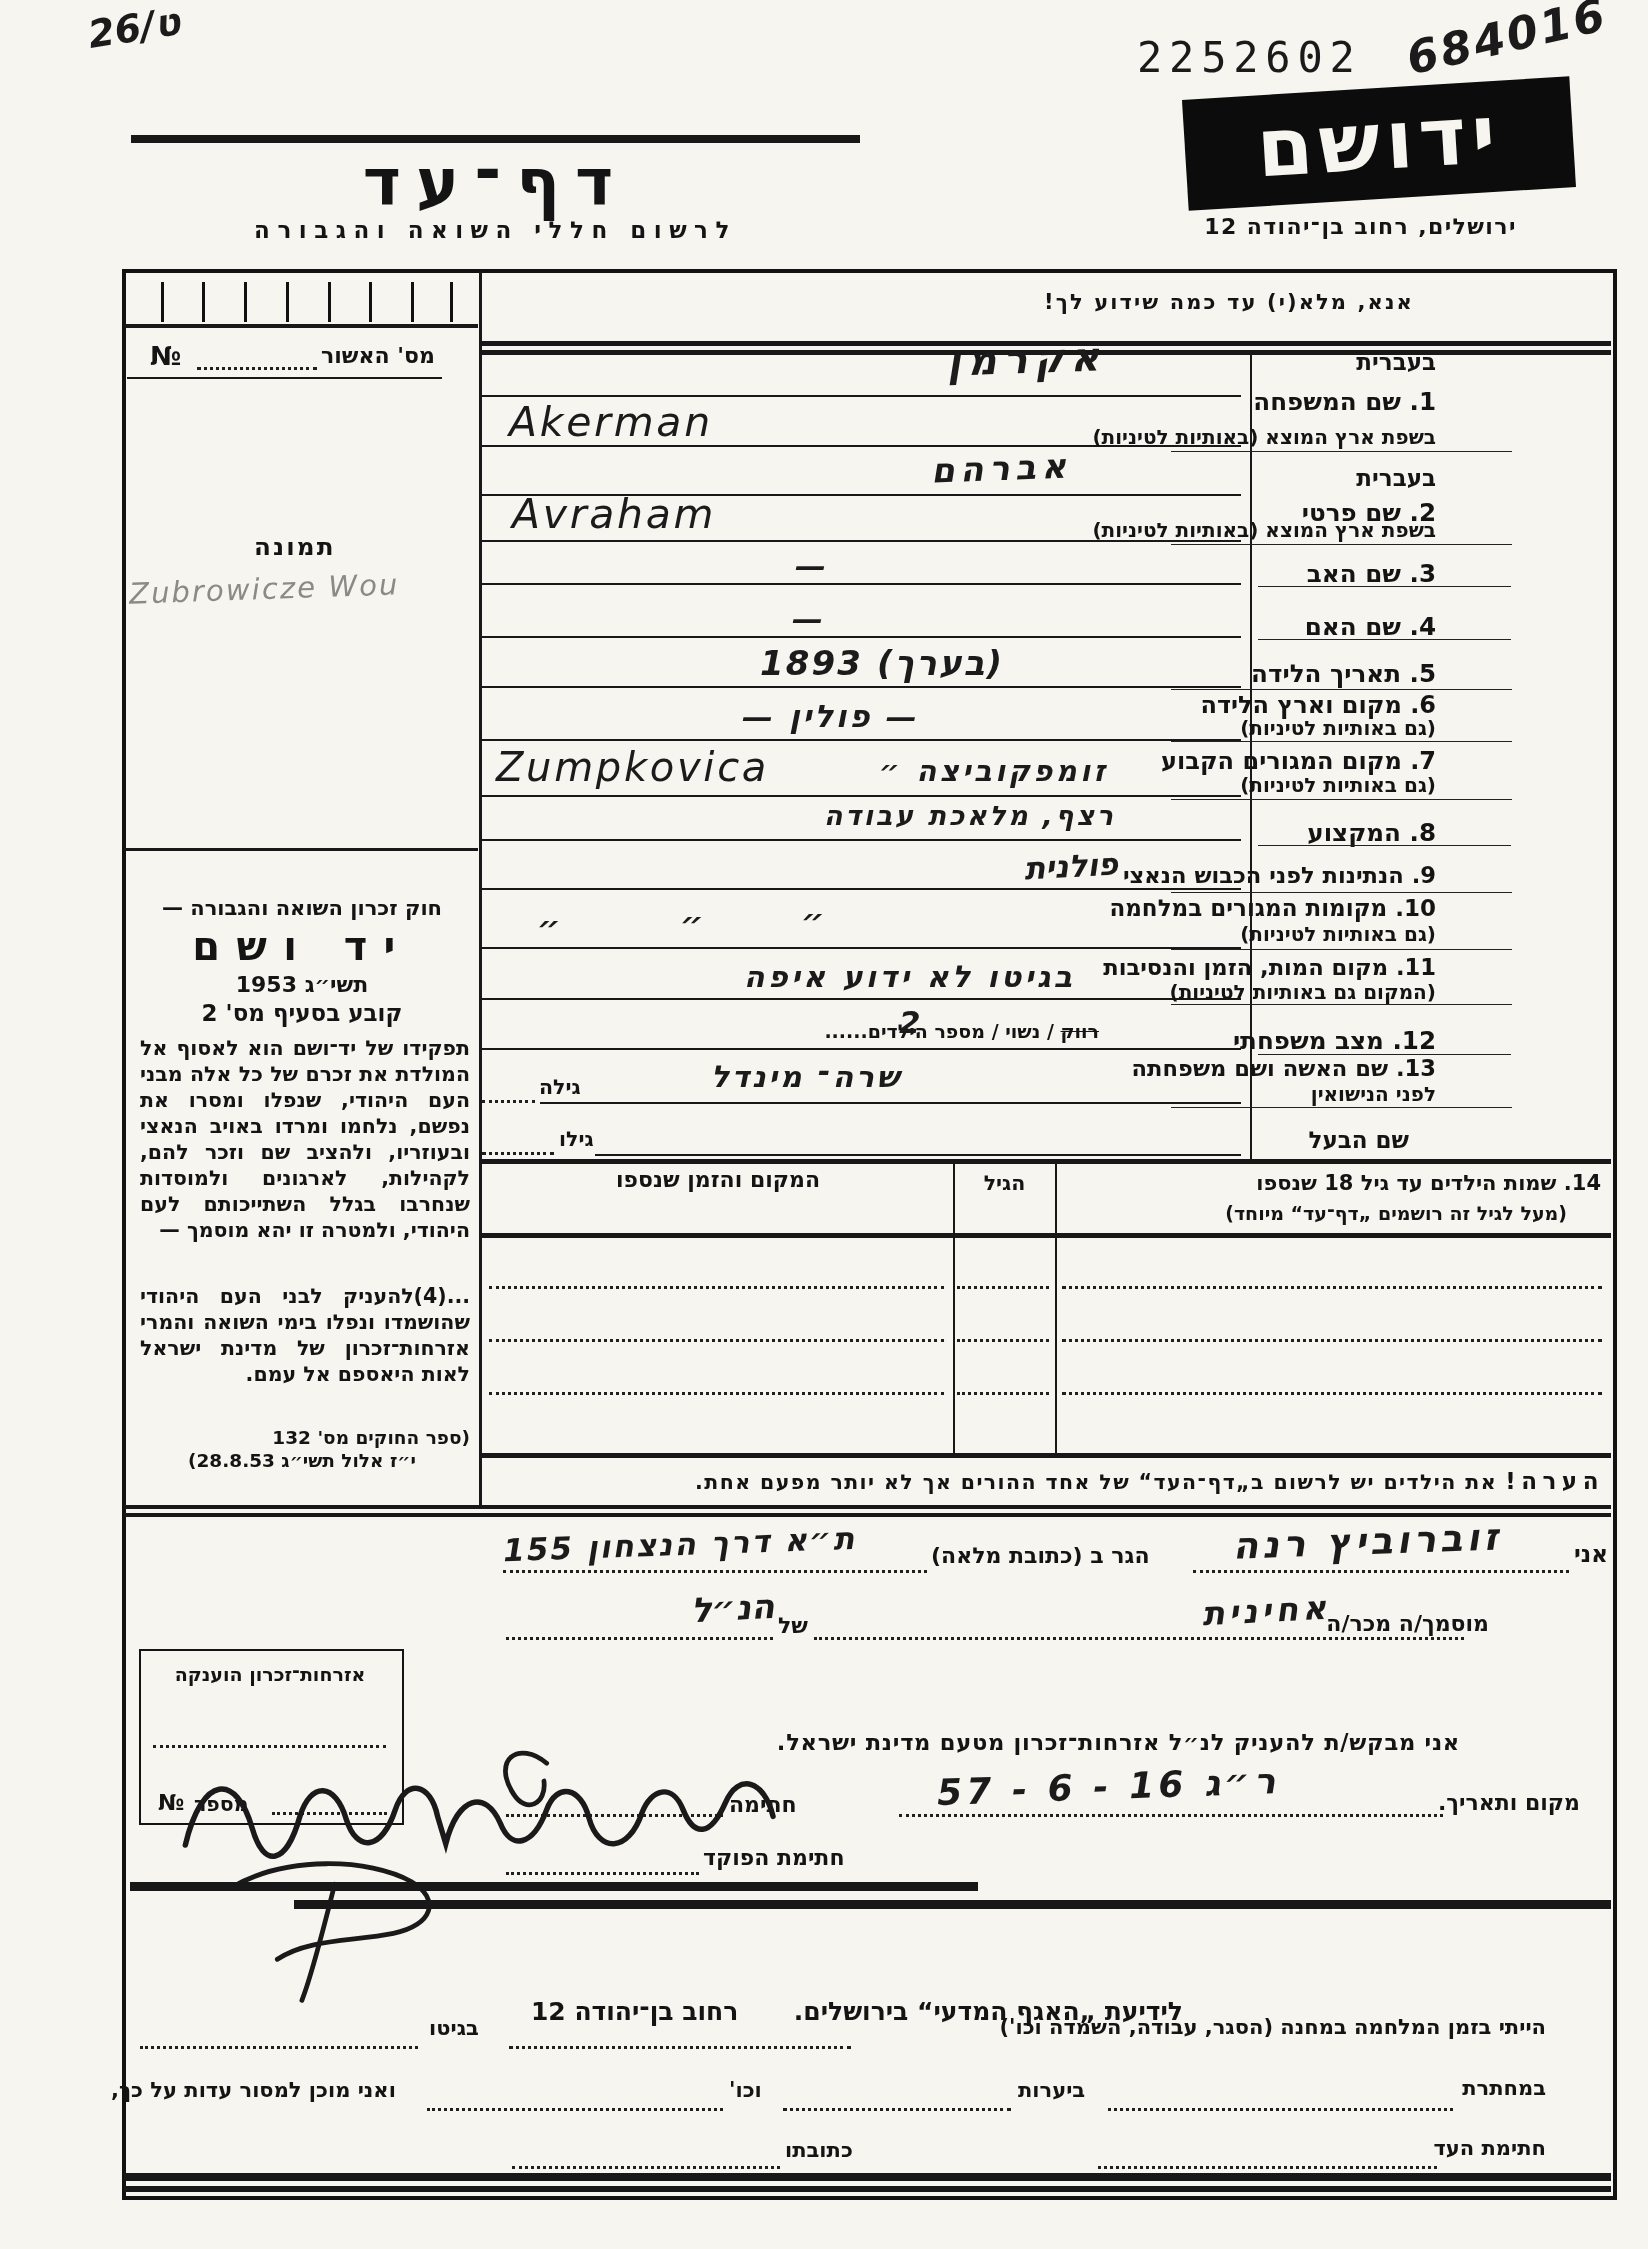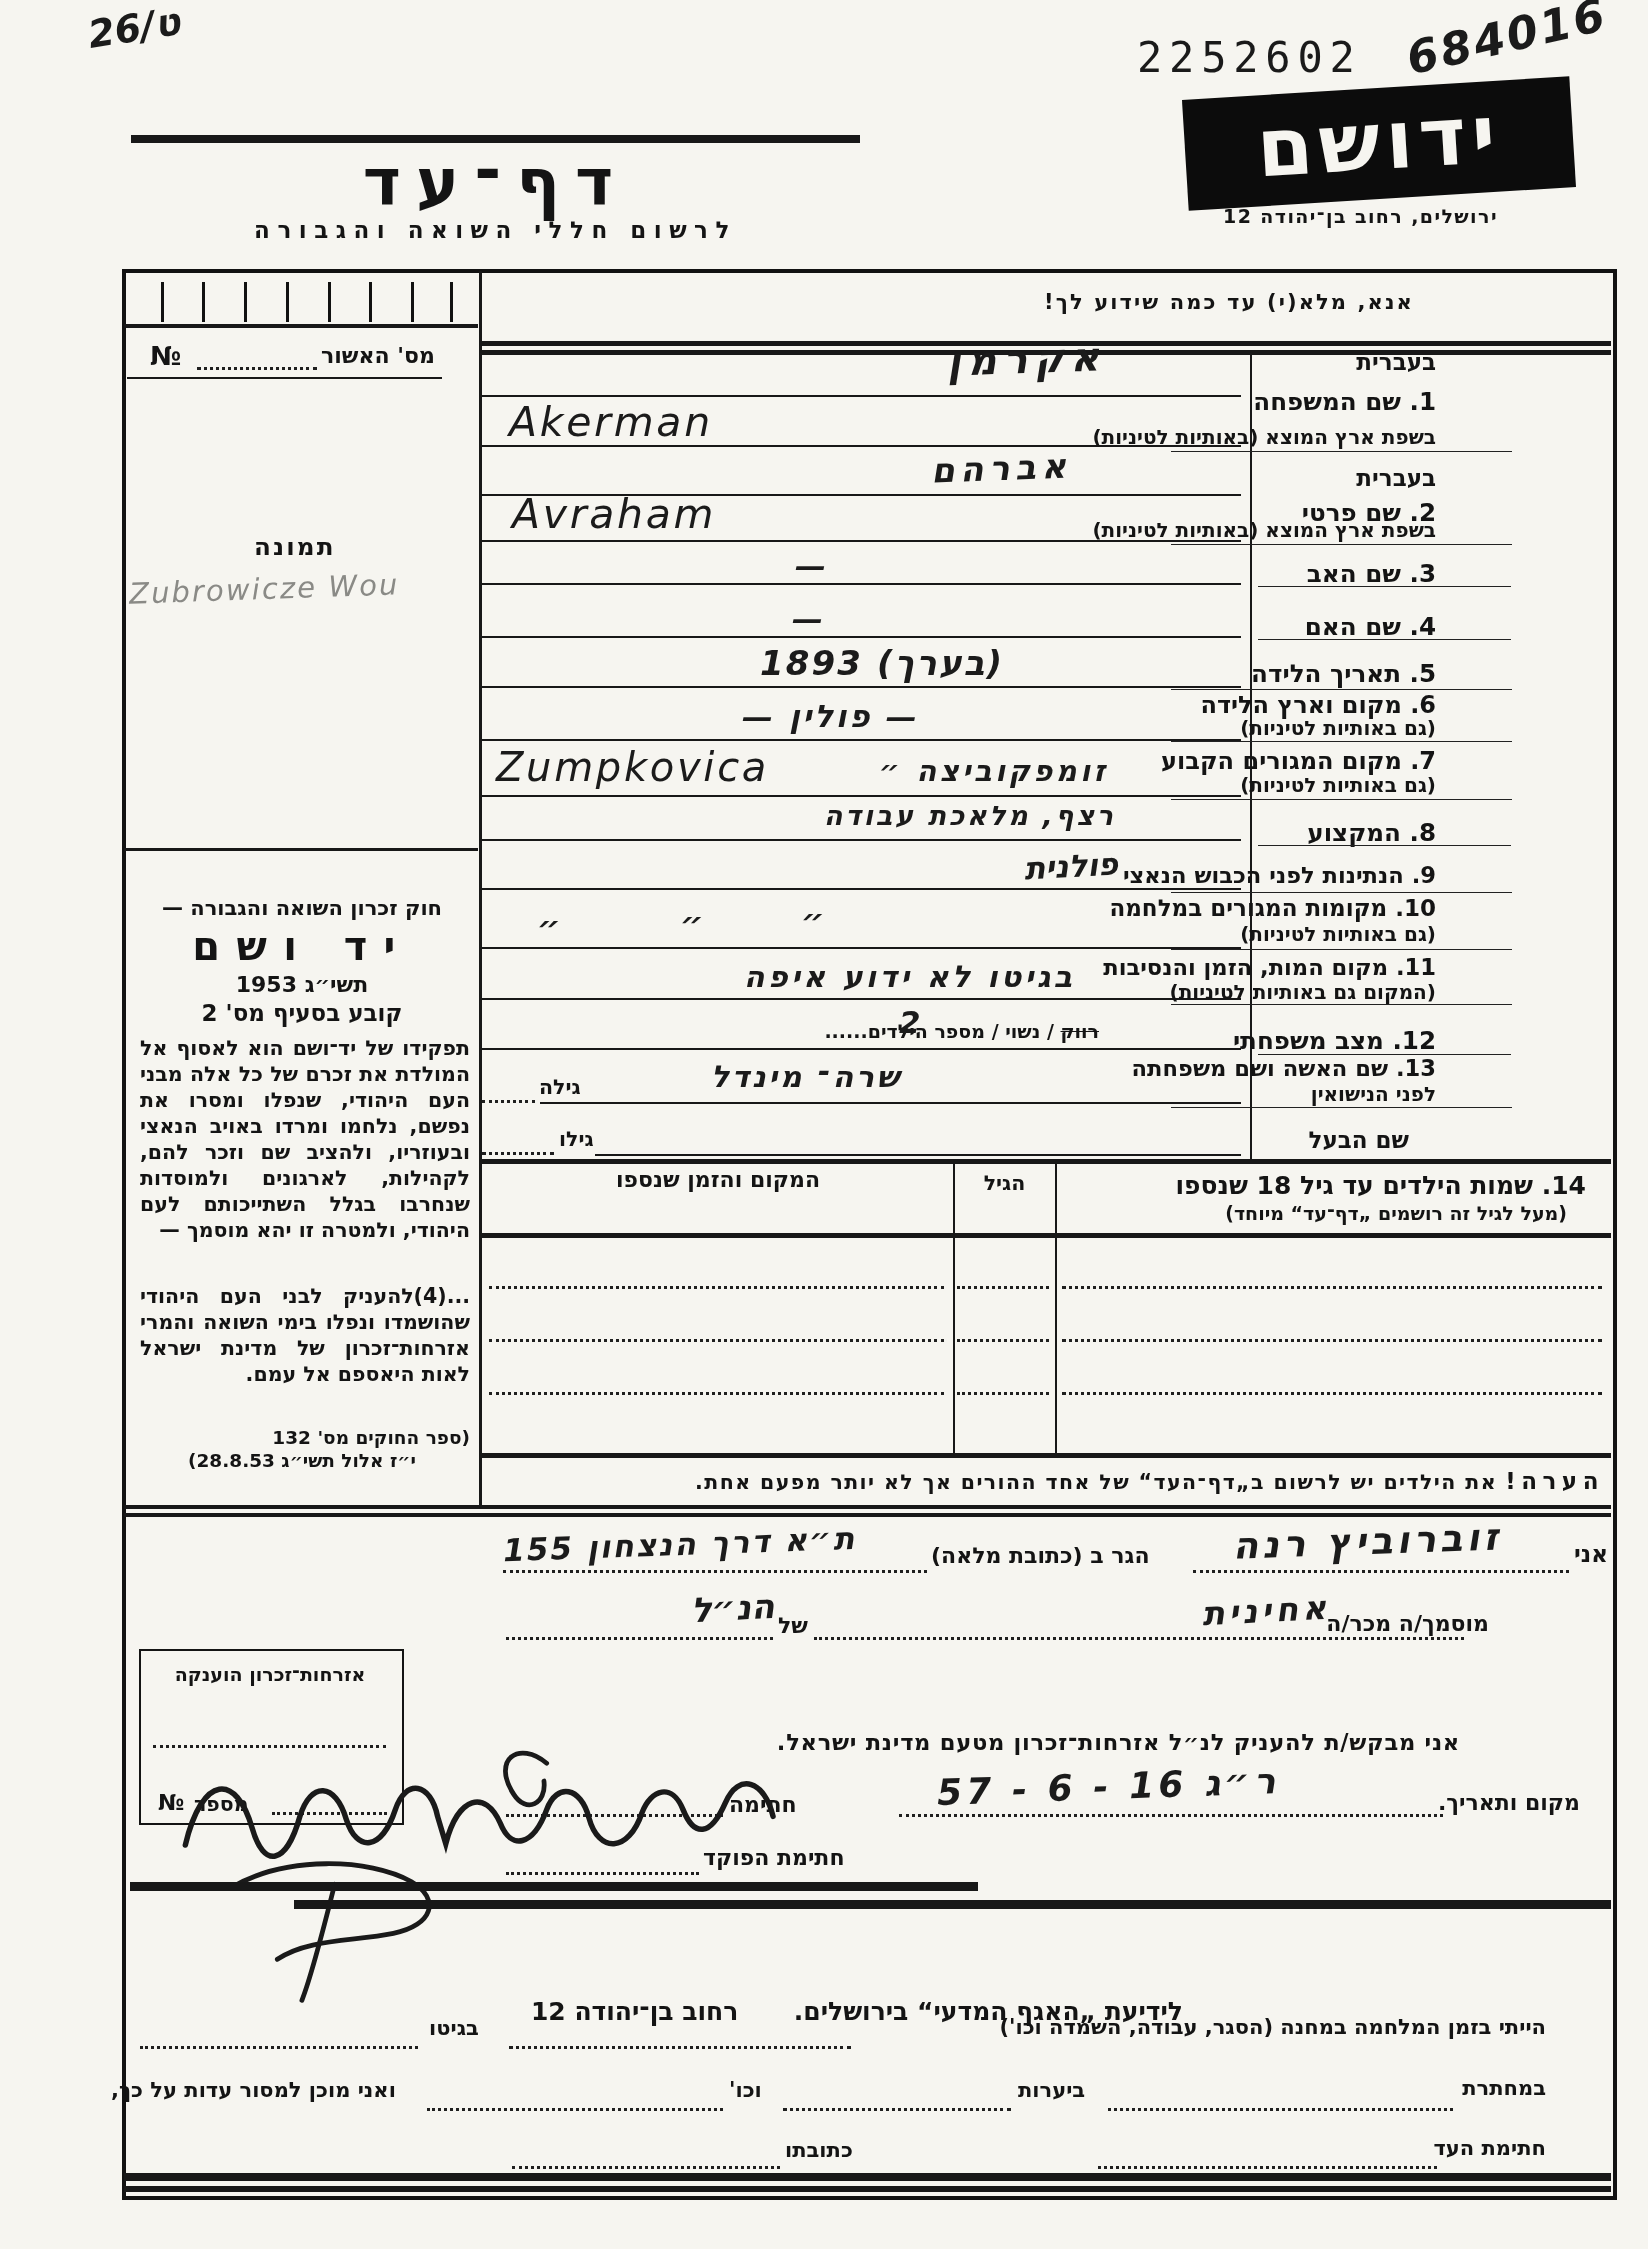--- a/index.html
+++ b/index.html
@@ -32,21 +32,21 @@
   <div class="hline" style="left:131px;top:135px;width:729px;height:8.2px;"></div>
   <div class="abs rtl b ctr nw" style="left:133px;top:145px;width:725px;font-size:65px;letter-spacing:15px;">דף־עד</div>
   <div class="abs rtl b ctr nw" style="left:133px;top:217px;width:725px;font-size:23px;letter-spacing:7.5px;">לרשום חללי השואה והגבורה</div>
 
   <div class="abs nw" style="left:1137px;top:33px;font-family:'DejaVu Sans Mono',monospace;font-size:42px;letter-spacing:6.8px;color:#1a1a1a;">2252602</div>
   <div class="abs hw b nw" style="left:1405px;top:9.6px;font-size:45px;transform:rotate(-13deg);letter-spacing:2.7px;">684016</div>
 
   <div class="abs" style="left:1185px;top:88px;width:388px;height:111px;background:#0c0c0c;transform:rotate(-3.5deg);">
     <div class="abs rtl b ctr nw" style="left:0;top:5.5px;width:100%;font-size:81px;color:#f6f5f0;letter-spacing:5.5px;">ידושם</div>
   </div>
-  <div class="abs rtl b ctr nw" style="left:1128px;top:205px;width:465px;font-size:19px;letter-spacing:1.4px;">ירושלים, רחוב בן־יהודה 12</div>
+  <div class="abs rtl b ctr nw" style="left:1128px;top:214px;width:465px;font-size:22px;letter-spacing:1.4px;">ירושלים, רחוב בן־יהודה 12</div>
 
   <div id="form-box"></div>
 
   <div class="abs rtl b nw" style="right:235px;top:290px;font-size:21px;letter-spacing:2.1px;">אנא, מלא(י) עד כמה שידוע לך!</div>
   <div class="hline thick" style="left:480px;top:341px;width:1131px;"></div>
   <div class="hline thick" style="left:480px;top:350px;width:1131px;"></div>
 
   <div class="abs" style="left:479px;top:271px;width:2.7px;height:1235px;background:#181818;"></div>
   <div class="abs" style="left:1250px;top:350px;width:2.1px;height:810px;background:#181818;"></div>
 
@@ -172,21 +172,21 @@
   <div class="ul" style="left:1171px;top:1107px;width:341px;"></div>
 
   <div class="abs rtl b nw" style="right:240px;top:1127px;font-size:23px;">שם הבעל</div>
 
   <div class="hline" style="left:482px;top:1159px;width:1129px;height:4.8px;"></div>
   <div class="hline" style="left:482px;top:1233px;width:1129px;height:4.8px;"></div>
   <div class="hline" style="left:482px;top:1453px;width:1129px;height:4.8px;"></div>
   <div class="abs" style="left:953px;top:1159px;width:2.1px;height:299px;background:#181818;"></div>
   <div class="abs" style="left:1055px;top:1159px;width:2.1px;height:299px;background:#181818;"></div>
 
-  <div class="abs rtl b nw" style="right:63px;top:1171px;font-size:25px;">14. שמות הילדים עד גיל 18 שנספו</div>
+  <div class="abs rtl b nw" style="right:48px;top:1171px;font-size:21px;">14. שמות הילדים עד גיל 18 שנספו</div>
   <div class="abs rtl b nw" style="right:82px;top:1202px;font-size:19px;">(מעל לגיל זה רושמים „דף־עד“ מיוחד)</div>
   <div class="abs rtl b ctr nw" style="left:955px;top:1171px;width:99px;font-size:20.5px;">הגיל</div>
   <div class="abs rtl b ctr nw" style="left:513px;top:1167px;width:410px;font-size:22px;">המקום והזמן שנספו</div>
 
   <span class="abs rtl" style="right:48px;top:1262px;font-size:20.5px;"></span>
   <span class="abs" style="left:971px;top:1262px;font-size:20.5px;"></span>
   <span class="abs rtl" style="left:513px;top:1262px;font-size:20.5px;"></span>
   <div class="dots" style="left:489px;top:1286px;width:455px;"></div>
   <div class="dots" style="left:957px;top:1286px;width:92px;"></div>
   <div class="dots" style="left:1062px;top:1286px;width:540px;"></div>

